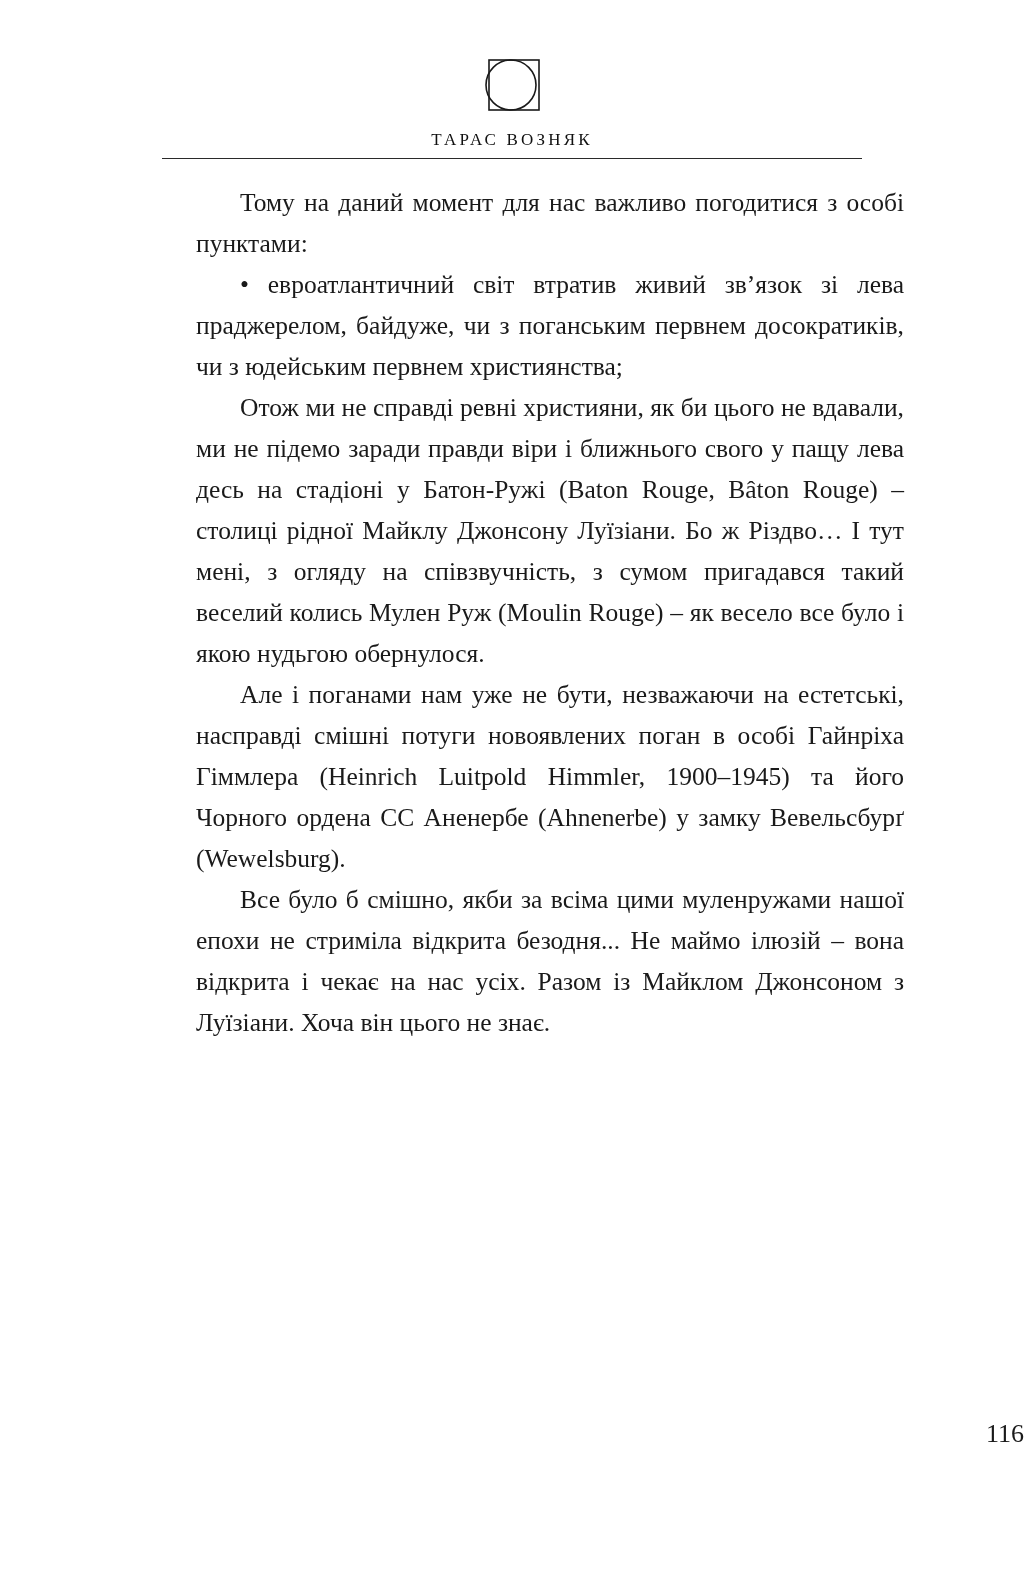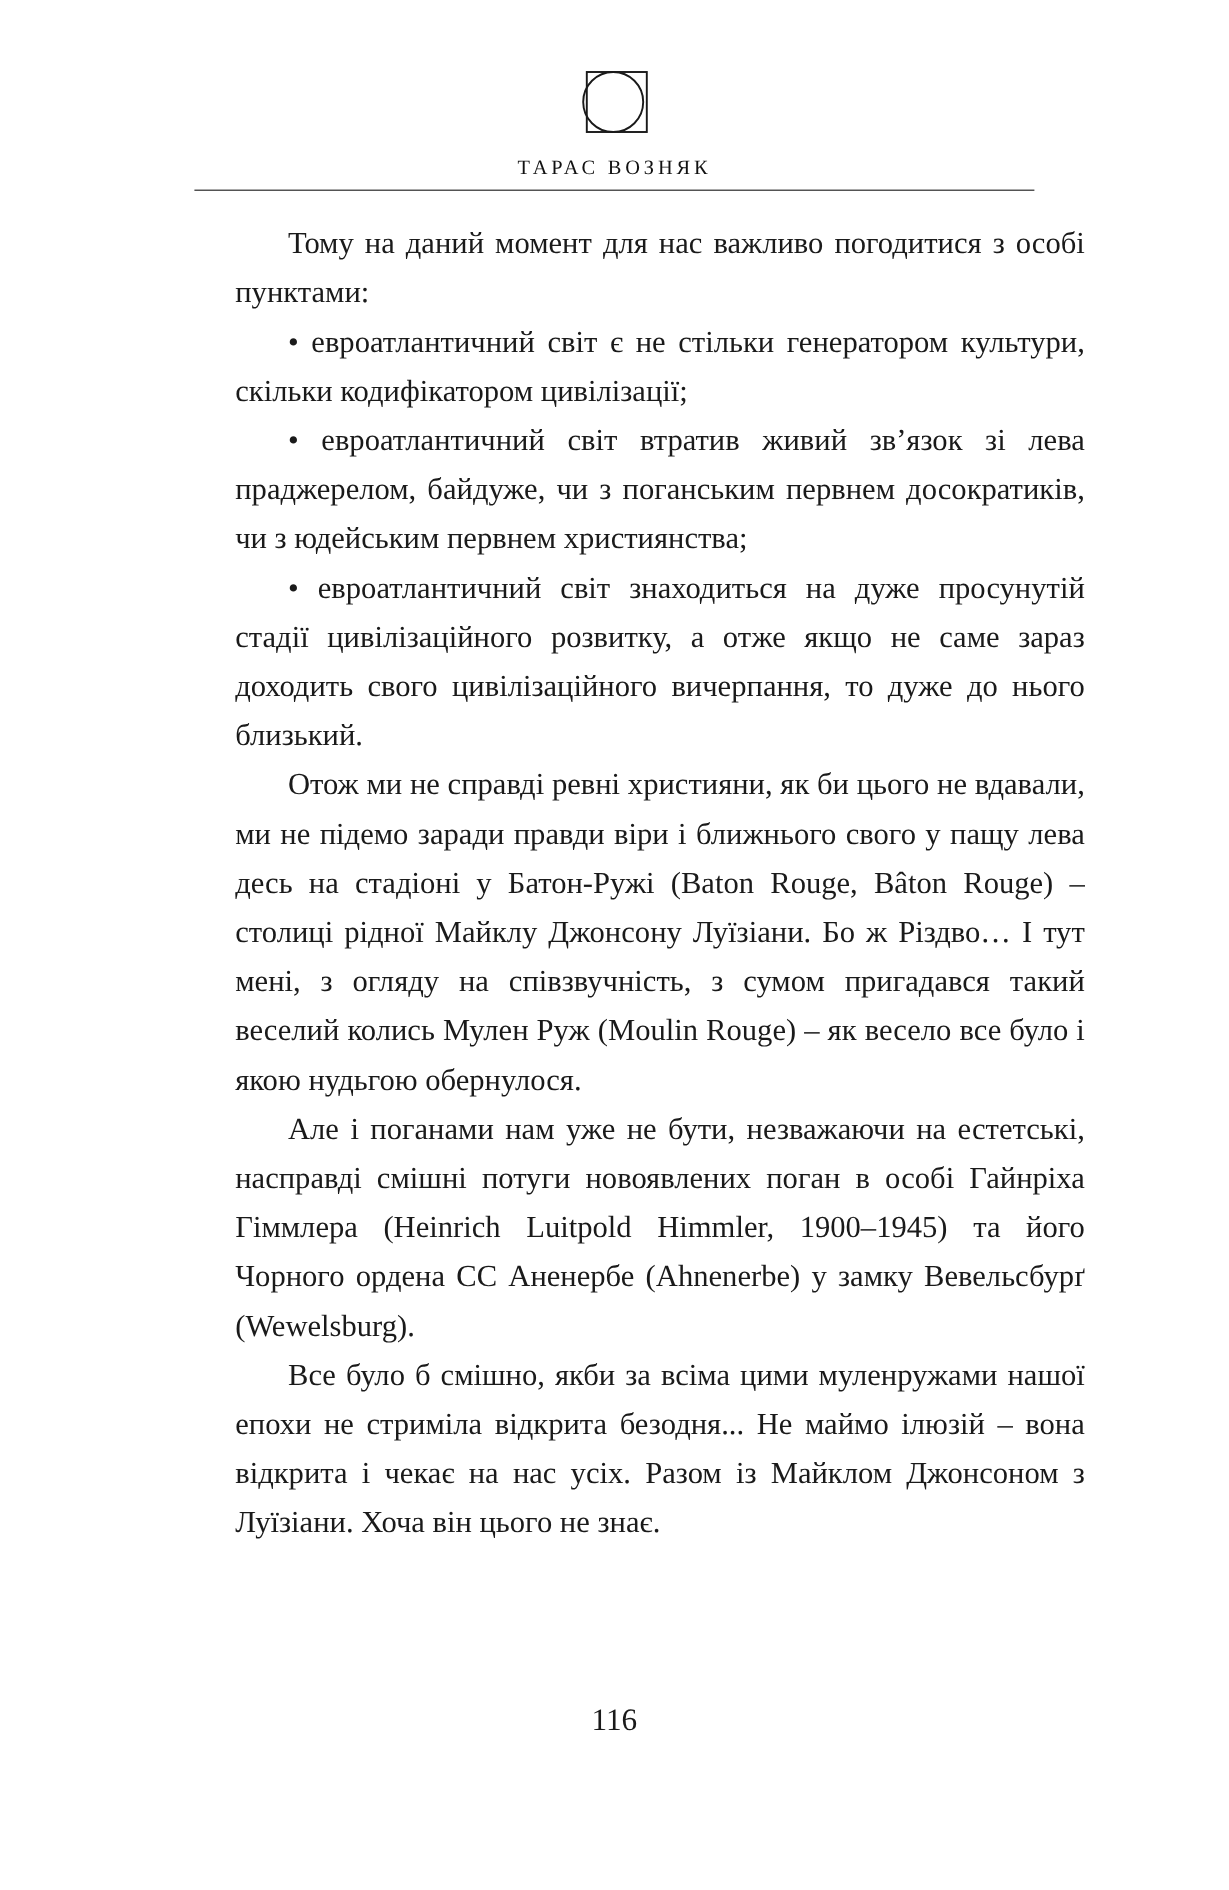--- a/index.html
+++ b/index.html
@@ -64,21 +64,21 @@
     text-indent: 44px;
   }
   .content p.bullet {
     text-indent: 44px;
   }
   .footer {
     position: absolute;
     bottom: 126px;
     left: 0;
     width: 1024px;
-    text-align: center;
+    text-align: right;
     font-size: 26px;
     color: #1a1a1a;
   }
 </style>
 </head>
 <body>
 
 <div class="page">
 
   <div class="header">
@@ -87,23 +87,21 @@
         <rect x="14" y="10" width="50" height="50" fill="none" stroke="#1a1a1a" stroke-width="1.6"></rect>
         <circle cx="36" cy="35" r="25" fill="none" stroke="#1a1a1a" stroke-width="1.6"></circle>
       </svg>
     </div>
     <div class="header-title">ТАРАС ВОЗНЯК</div>
     <div class="header-rule"></div>
   </div>
 
   <div class="content">
     <p>Тому на даний момент для нас важливо погодитися з особі пунктами:</p>
-    <p class="bullet">• евроатлантичний світ є не стільки генератором культури, скільки кодифікатором цивілізації;</p>
     <p class="bullet">• евроатлантичний світ втратив живий зв’язок зі лева праджерелом, байдуже, чи з поганським первнем досократиків, чи з юдейським первнем християнства;</p>
-    <p class="bullet">• евроатлантичний світ знаходиться на дуже просунутій стадії цивілізаційного розвитку, а отже якщо не саме зараз доходить свого цивілізаційного вичерпання, то дуже до нього близький.</p>
     <p>Отож ми не справді ревні християни, як би цього не вдавали, ми не підемо заради правди віри і ближнього свого у пащу лева десь на стадіоні у Батон-Ружі (Baton Rouge, Bâton Rouge) – столиці рідної Майклу Джонсону Луїзіани. Бо ж Різдво… І тут мені, з огляду на співзвучність, з сумом пригадався такий веселий колись Мулен Руж (Moulin Rouge) – як весело все було і якою нудьгою обернулося.</p>
     <p>Але і поганами нам уже не бути, незважаючи на естетські, насправді смішні потуги новоявлених поган в особі Гайнріха Гіммлера (Heinrich Luitpold Himmler, 1900–1945) та його Чорного ордена СС Аненербе (Ahnenerbe) у замку Вевельсбурґ (Wewelsburg).</p>
     <p>Все було б смішно, якби за всіма цими муленружами нашої епохи не стриміла відкрита безодня... Не маймо ілюзій – вона відкрита і чекає на нас усіх. Разом із Майклом Джонсоном з Луїзіани. Хоча він цього не знає.</p>
   </div>
 
   <div class="footer">116</div>
 
 </div>
 
 </body></html>

